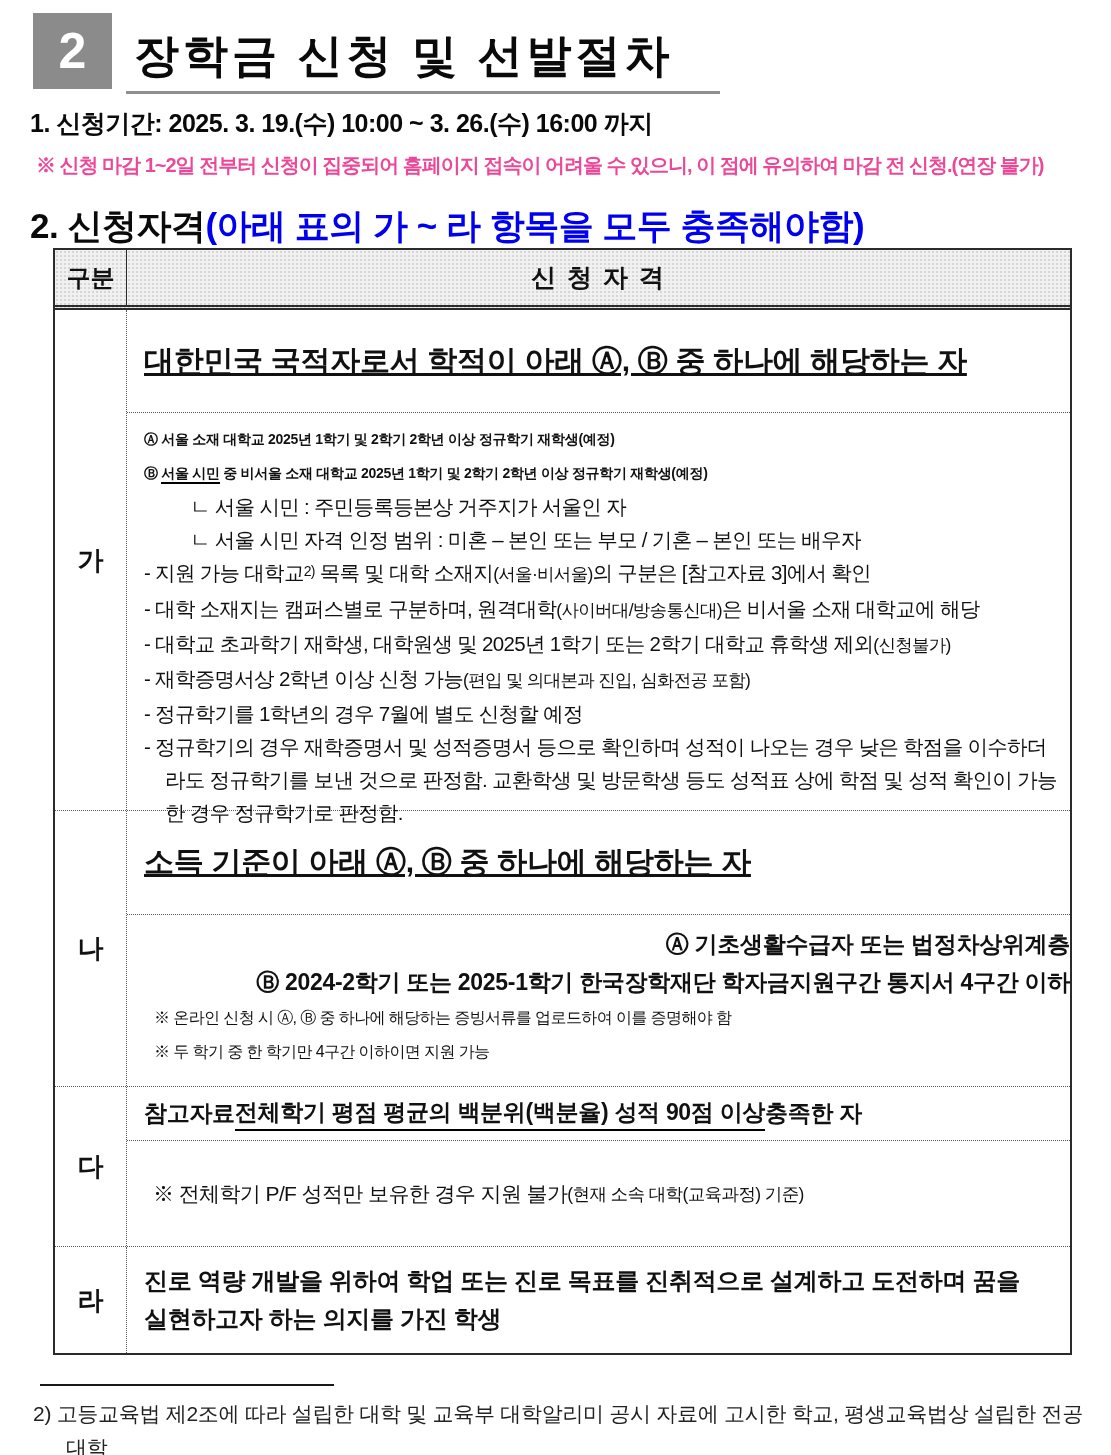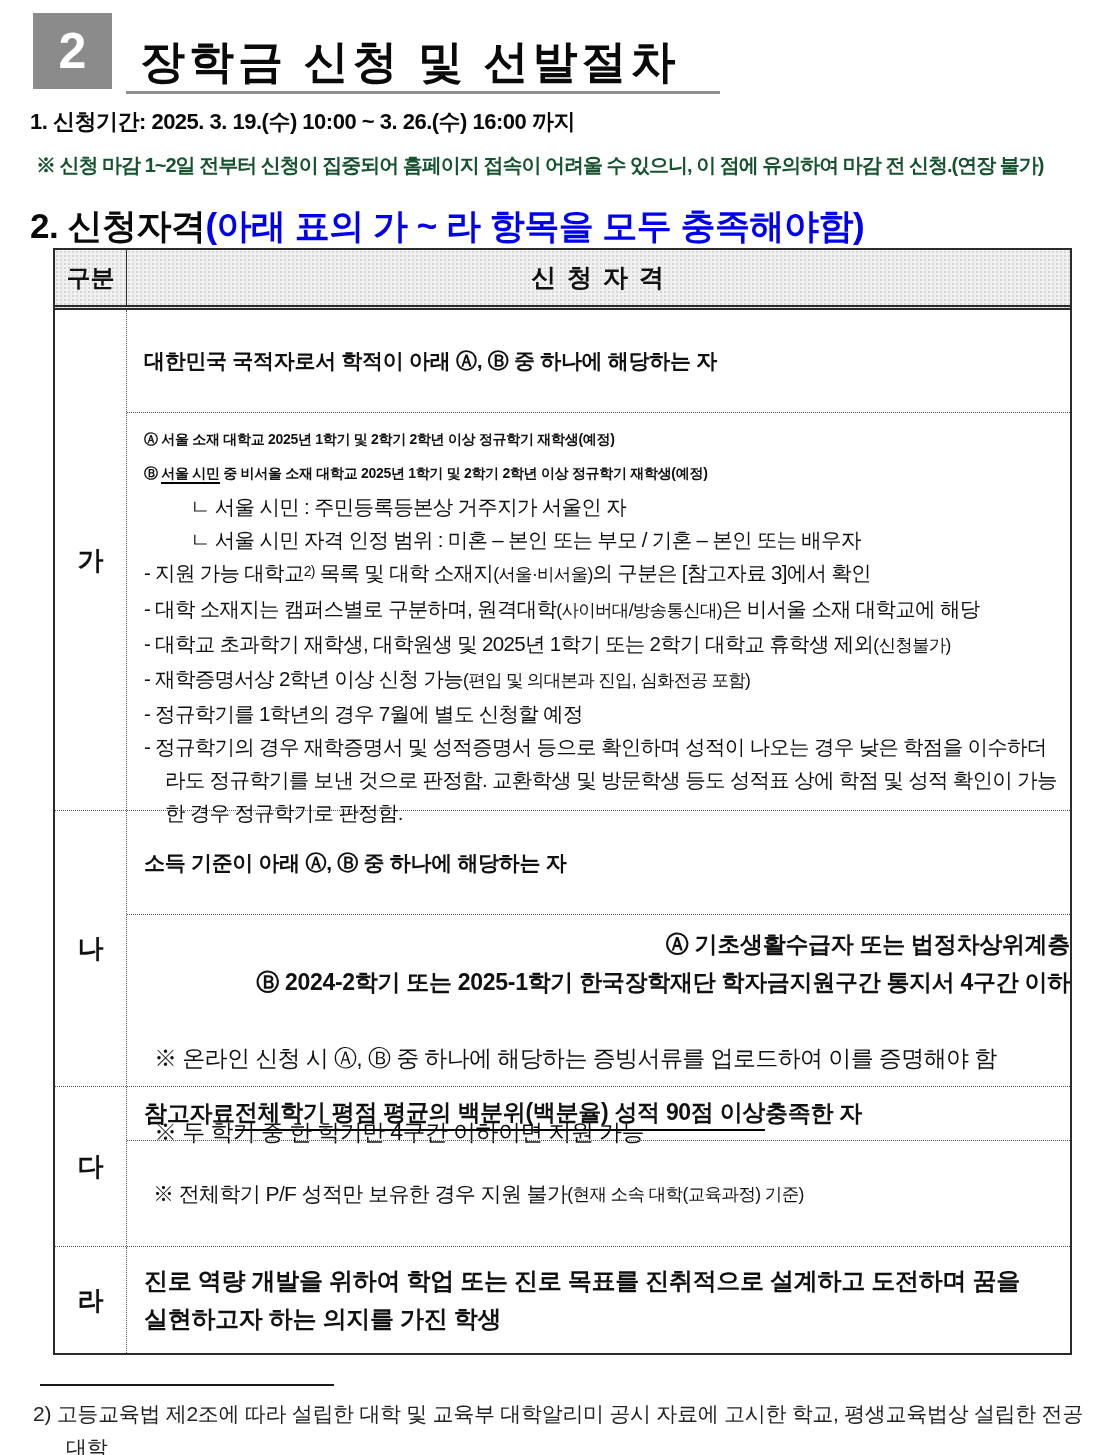--- a/index.html
+++ b/index.html
@@ -17,26 +17,26 @@
   .doc-title {
     position:absolute; left:130px; top:22px; font-size:45px; font-weight:900;
     letter-spacing:4px; color:#0a0a0a; white-space:nowrap;
   }
   .title-rule {
     position:absolute; left:126px; top:91px; width:594px; height:3px; background:#8f8f8f;
   }
 
   
   .s1-heading {
-    position:absolute; left:30px; top:107px; font-size:22px; font-weight:800;
+    position:absolute; left:30px; top:107px; font-size:25px; font-weight:800;
     white-space:nowrap; letter-spacing:-0.5px; color:#0a0a0a;
   }
   .s1-note {
     position:absolute; left:36px; top:152px; font-size:20px; font-weight:600;
-    color:#14532d; white-space:nowrap; letter-spacing:-1px;
+    color:#ec4899; white-space:nowrap; letter-spacing:-1px;
   }
 
   
   .s2-heading {
     position:absolute; left:30px; top:203px; font-size:35px; font-weight:800;
     white-space:nowrap; letter-spacing:-0.5px; color:#0a0a0a;
   }
   .s2-blue { color:#0000ee; }
 
   
@@ -62,40 +62,41 @@
 
   .trow { display:flex; }
   .trow + .trow { border-top:1px dotted #555; }
   .row-label {
     width:71px; display:flex; align-items:center; justify-content:center;
     font-size:26px; font-weight:800; flex:none;
   }
   .row-content { flex:1; border-left:1px dotted #555; min-width:0; }
 
   .cell-intro {
-    display:flex; align-items:center; padding-left:17px; font-size:21px;
+    display:flex; align-items:center; padding-left:17px; font-size:30px;
     font-weight:800; border-bottom:1px dotted #555; letter-spacing:-0.3px;
     white-space:nowrap;
+    text-decoration:underline;
   }
   .ga .cell-intro { height:102px; }
   .na .cell-intro { height:103px; }
 
   .ga-body {
     padding:9px 0 0 17px; font-size:20.5px; line-height:33px; letter-spacing:-0.7px;
   }
   .bold-line { font-size:14px; font-weight:800; white-space:nowrap; line-height:34px; letter-spacing:-0.3px; }
   .u { border-bottom:2px solid #000; padding-bottom:1px; }
   .branch { padding-left:46px; white-space:nowrap; }
   .dash { padding-left:21px; text-indent:-21px; padding-right:12px; }
   .small-paren { font-size:17.5px; }
   .fn-sup { font-size:14px; position:relative; top:-4px; }
 
   .na-body { padding:10px 0 0 17px; font-size:21px; letter-spacing:-0.5px; }
   .na-body .bold-line { font-size:23px; line-height:38px;text-align:right; }
-  .na-note { font-size:23px; line-height:34px; padding-left:10px; white-space:nowrap; letter-spacing:-0.6px;margin-top:40px; }
+  .na-note { font-size:16px; line-height:34px; padding-left:10px; white-space:nowrap; letter-spacing:-0.6px; }
 
   .da-head {
     height:53px; display:flex; align-items:center; padding-left:17px;
     font-size:23px; font-weight:800; border-bottom:1px dotted #555;
     letter-spacing:-0.3px; white-space:nowrap;
   }
   .da-note {
     height:105px; display:flex; align-items:center; padding-left:26px;
     font-size:21px; letter-spacing:-0.6px; white-space:nowrap;
   }
@@ -115,21 +116,21 @@
     line-height:34px; text-align:justify; letter-spacing:-0.3px; color:#222;
     padding-left:33px; text-indent:-33px; box-sizing:border-box;
   }
 </style>
 </head>
 <body>
 
 <div class="page">
 
   <div class="badge">2</div>
-  <h1 class="doc-title" style="margin:10px;">장학금 신청 및 선발절차</h1>
+  <h1 class="doc-title" style="margin:4px;">장학금 신청 및 선발절차</h1>
   <div class="title-rule"></div>
 
   <div class="s1-heading">1. 신청기간: 2025. 3. 19.(수) 10:00 ~ 3. 26.(수) 16:00 까지</div>
   <div class="s1-note">※ 신청 마감 1~2일 전부터 신청이 집중되어 홈페이지 접속이 어려울 수 있으니, 이 점에 유의하여 마감 전 신청.(연장 불가)</div>
 
   <div class="s2-heading"><span>2. 신청자격</span><span class="s2-blue">(아래 표의 가 ~ 라 항목을 모두 충족해야함)</span></div>
 
   <div class="tbl">
 
     <div class="thead">

